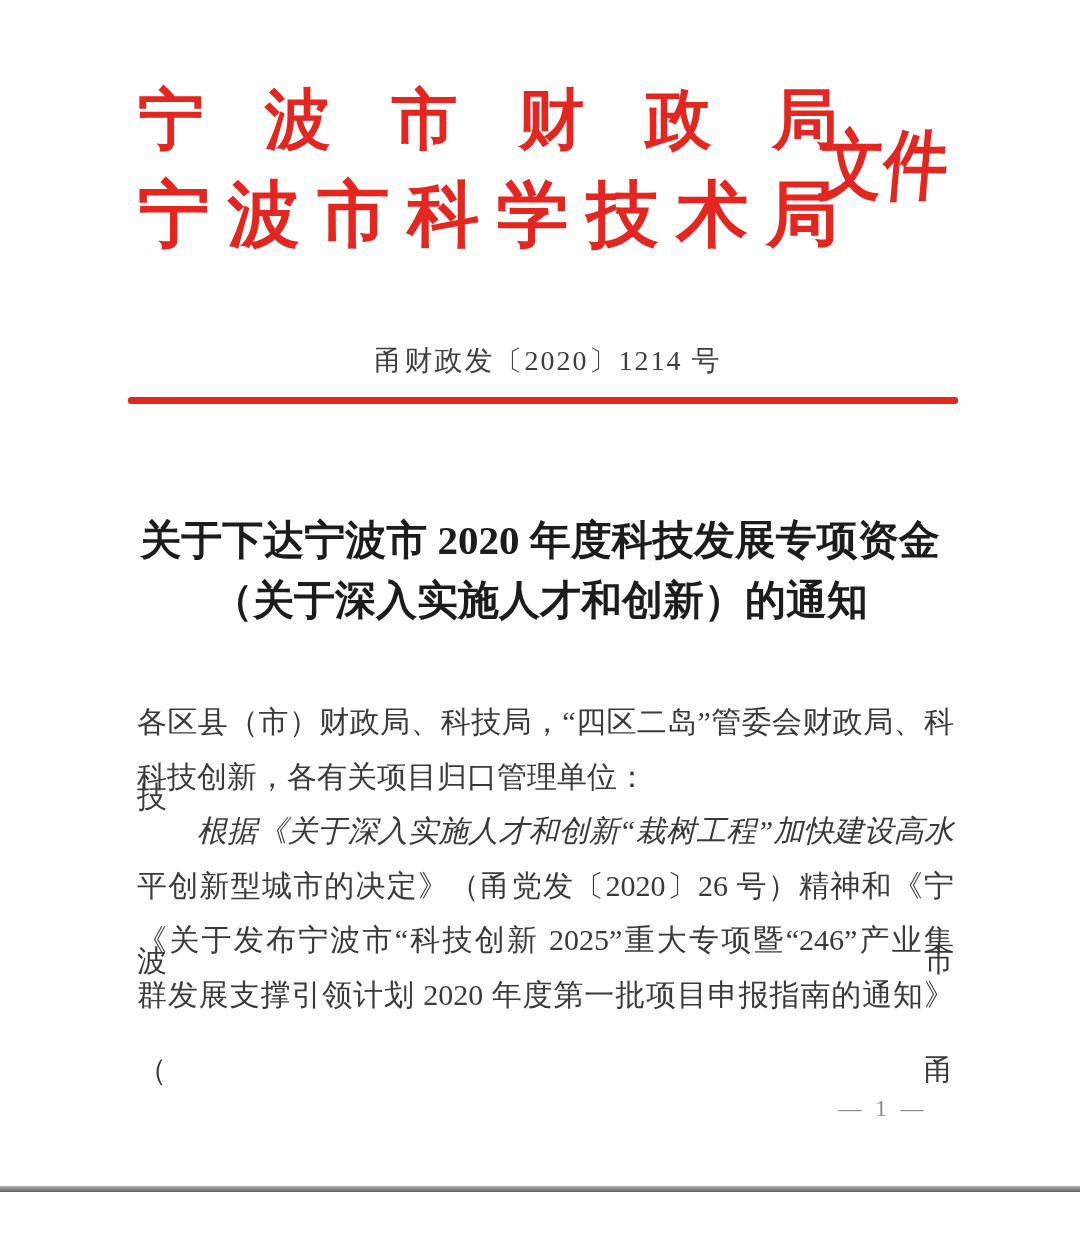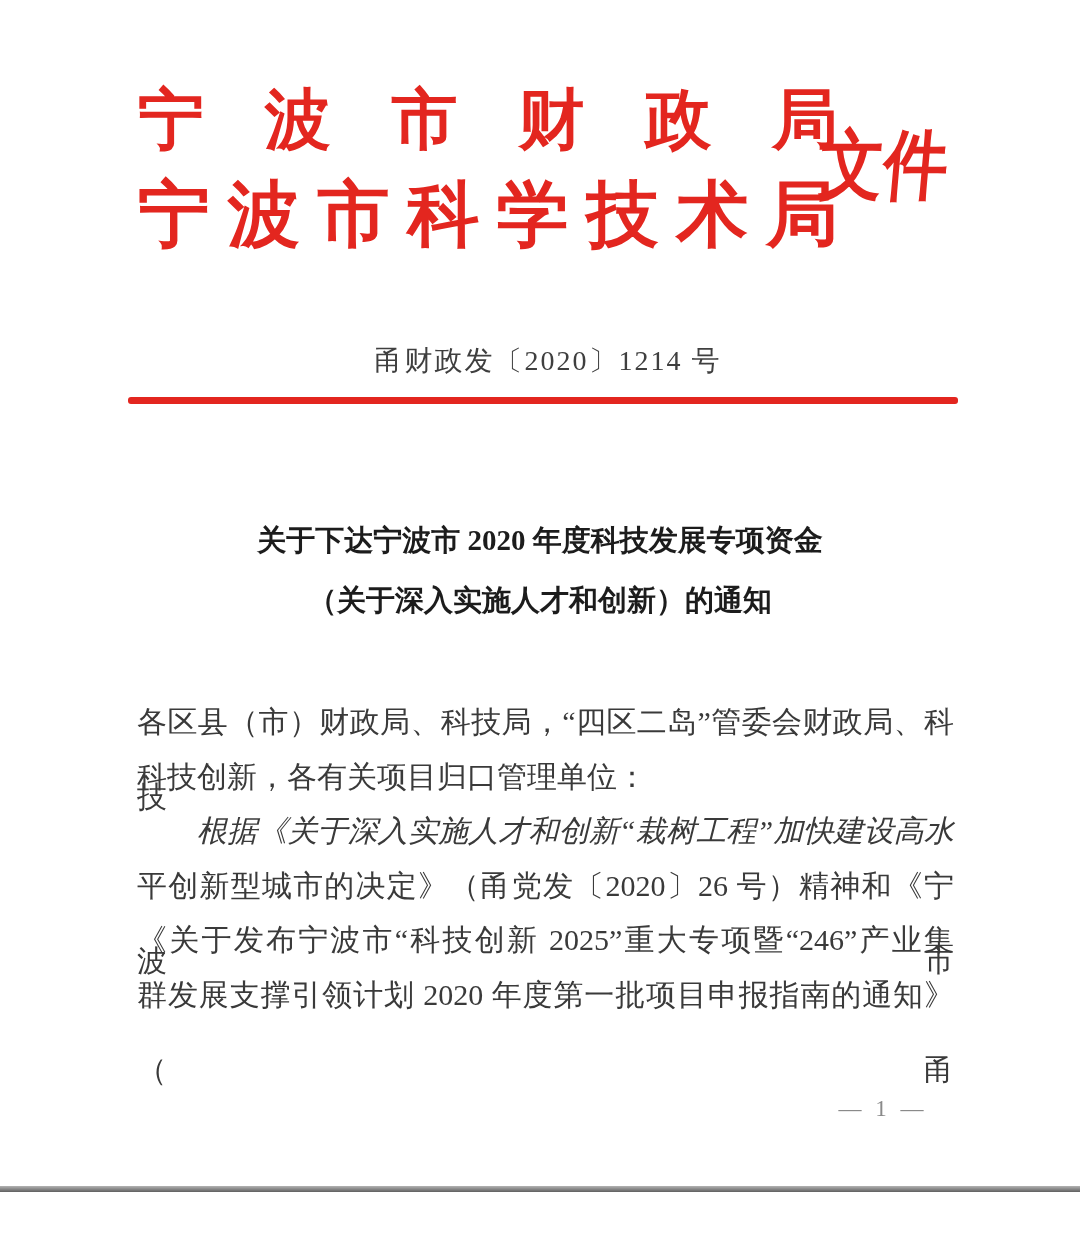--- a/index.html
+++ b/index.html
@@ -74,21 +74,21 @@
   }
 
   
   .title-block {
     position: absolute;
     left: 0;
     top: 510px;
     width: 1080px;
     text-align: center;
     font-weight: bold;
-    font-size: 29px;
+    font-size: 41px;
     line-height: 60px;
     color: #1c1c1c;
   }
 
   
   .body-block {
     position: absolute;
     left: 137px;
     top: 684px;
     width: 817px;

